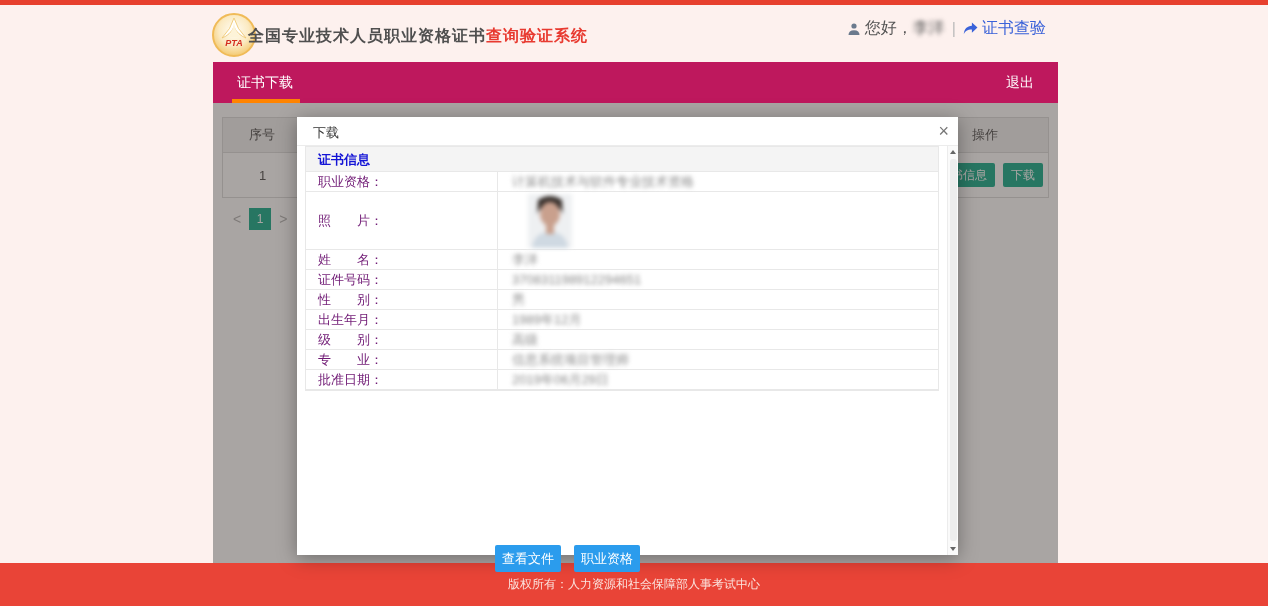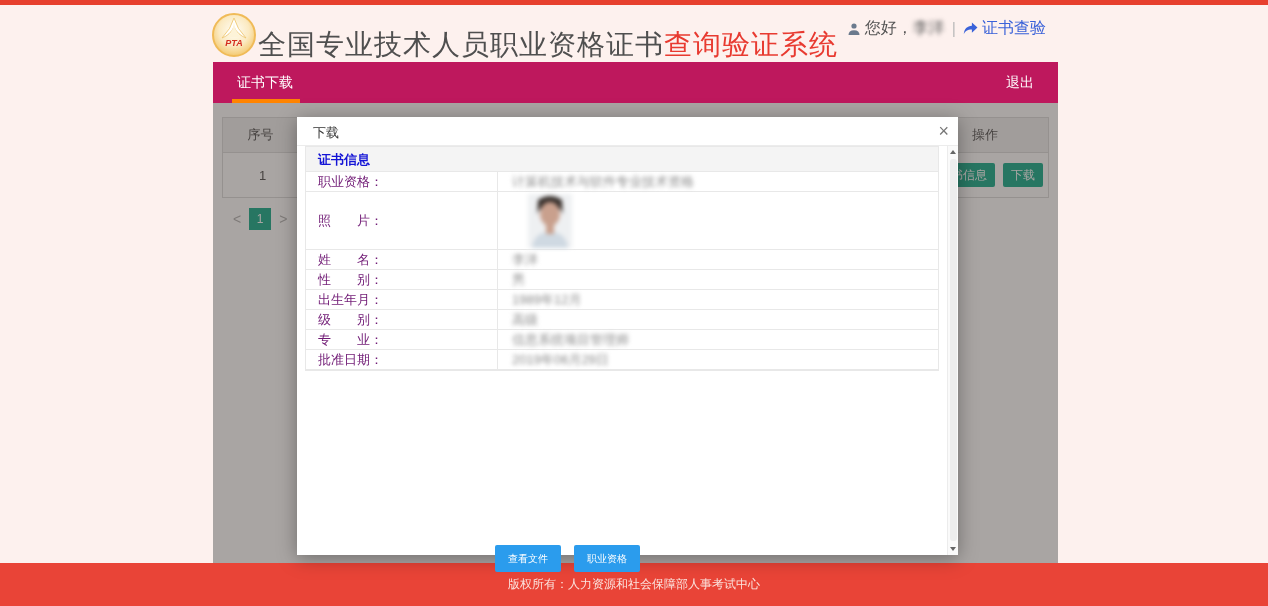--- a/index.html
+++ b/index.html
@@ -6,40 +6,40 @@
   html,body { width:1268px; height:606px; overflow:hidden; }
   body { font-family:"Liberation Sans","DejaVu Sans",sans-serif; background:#fdf1ee; }
   #root { position:relative; width:1268px; height:606px; background:#fdf1ee; }
 
   
   .top-strip { position:absolute; left:0; top:0; width:1268px; height:5px; background:#e7402e; }
 
   
   .header { position:absolute; left:0; top:5px; width:1268px; height:57px; }
   .logo { position:absolute; left:212px; top:8px; width:44px; height:44px; }
-  .site-title { position:absolute; left:258px; top:21px; font-size:28px; font-weight:normal; color:#4f4f4f; letter-spacing:1px; white-space:nowrap; }
+  .site-title { position:absolute; left:248px; top:21px; font-size:16px; font-weight:bold; color:#4f4f4f; letter-spacing:1px; white-space:nowrap; }
   .site-title .accent { color:#e83a30; }
   .header-right { position:absolute; right:222px; top:13px; display:flex; align-items:center; font-size:16px; color:#555; white-space:nowrap; }
   .header-right .sep { color:#bbb; margin:0 7px; }
   .link-blue { color:#3a62d9; text-decoration:none; cursor:pointer; }
   .user-icon-svg { width:14px; height:14px; margin-right:4px; }
   .share-icon-svg { width:15px; height:13px; margin-right:4px; }
   .blurred { filter:blur(2px); }
 
   
   .nav { position:absolute; left:213px; top:62px; width:845px; height:41px; background:#be185d; }
   .nav-tab { position:absolute; left:24px; top:0; height:41px; line-height:41px; color:#fff; font-size:14px; cursor:pointer; }
   .nav-tab-underline { position:absolute; left:19px; bottom:0; width:68px; height:4px; background:#ff8400; }
   .nav-logout { position:absolute; right:24px; top:0; height:55px; line-height:41px; color:#fff; font-size:14px; cursor:pointer;margin-left:32px; }
 
   
   .panel { position:absolute; left:213px; top:103px; width:845px; height:460px; background:#fff; }
   .bg-table { position:absolute; left:9px; top:14px; width:827px; border:1px solid #dcdcdc; }
   .bg-thead { display:flex; height:35px; background:#f2f2f2; border-bottom:1px solid #dcdcdc; font-size:13px; color:#555; }
-  .bg-thead .c-index { width:80px; display:flex; align-items:center; justify-content:center; border-right:5px solid #c2410c; }
+  .bg-thead .c-index { width:80px; display:flex; align-items:center; justify-content:center; border-right:2px solid #c2410c; }
   .bg-thead .c-mid { flex:1; border-right:1px solid #dcdcdc; }
   .bg-thead .c-action { width:126px; display:flex; align-items:center; justify-content:center; }
   .bg-row { display:flex; height:44px; background:#fff; font-size:13px; color:#555; }
   .bg-row .c-index { width:80px; display:flex; align-items:center; justify-content:center; border-right:1px solid #e6e6e6; }
   .bg-row .c-mid { flex:1; border-right:1px solid #e6e6e6; }
   .bg-row .c-action { width:126px; display:flex; align-items:center; justify-content:flex-end; padding-right:5px; gap:8px; }
   .green-btn { display:inline-flex; align-items:center; justify-content:center; height:24px; padding:0 8px; background:#1fae8f; color:#fff; font-size:12px; border:none; border-radius:2px; cursor:pointer; white-space:nowrap; }
   .pagination { position:absolute; left:16px; top:105px; display:flex; align-items:center; }
   .page-chevron { color:#b5b5b5; font-size:14px; cursor:pointer; padding:0 4px; }
   .page-current { width:22px; height:22px; margin:0 4px; background:#1fae8f; color:#fff; font-size:12px; display:flex; align-items:center; justify-content:center; cursor:pointer; }
@@ -69,21 +69,21 @@
   .info-row { display:flex; height:20px; border-bottom:1px solid #e8e8e8; }
   .info-row:last-of-type { border-bottom:1px solid #e8e8e8; }
   .info-row.photo-row { height:58px;gap:16px; }
   .info-label { width:192px; padding-left:12px; border-right:1px solid #e8e8e8; font-size:13px; color:#701a75; line-height:20px; white-space:nowrap; }
   .photo-row .info-label { line-height:58px; }
   .info-value { flex:1; padding-left:14px; font-size:13px; color:#8a8a8a; line-height:20px; white-space:nowrap; }
   .photo-wrap { padding:2px 0 0 14px; }
   .photo-svg { width:44px; height:54px; display:block; }
 
   .modal-buttons { position:absolute; left:198px; top:399px; display:flex; gap:13px; }
-  .blue-btn { width:66px; height:27px; background:#2b9ced; color:#fff; font-size:10px; border:none; border-radius:2px; cursor:pointer; display:flex; align-items:center; justify-content:center; }
+  .blue-btn { width:66px; height:27px; background:#2b9ced; color:#fff; font-size:13px; border:none; border-radius:2px; cursor:pointer; display:flex; align-items:center; justify-content:center; }
 
   
   .footer { position:absolute; left:0; top:563px; width:1268px; height:43px; background:#e94437; }
   .footer-text { width:100%; text-align:center; line-height:43px; color:#fbe3de; font-size:12px; }
 </style>
 </head>
 <body>
 
 <div id="root">
 
@@ -178,20 +178,24 @@
               <rect x="18" y="30" width="8" height="10" fill="#c9a08d"></rect>
             </svg>
           </div>
         </div>
 
         <div class="info-row">
           <div class="info-label">姓　　名：</div>
           <div class="info-value blurred">李洋</div>
         </div>
 
+        <div class="info-row">
+          <div class="info-label">证件号码：</div>
+          <div class="info-value blurred">370831198912294651</div>
+        </div>
 
         <div class="info-row">
           <div class="info-label">性　　别：</div>
           <div class="info-value blurred">男</div>
         </div>
 
         <div class="info-row">
           <div class="info-label">出生年月：</div>
           <div class="info-value blurred">1989年12月</div>
         </div>

